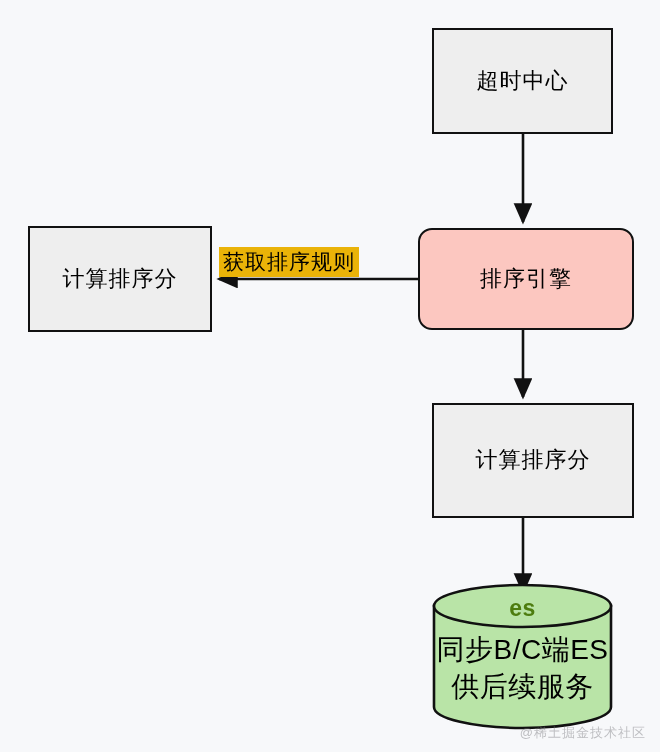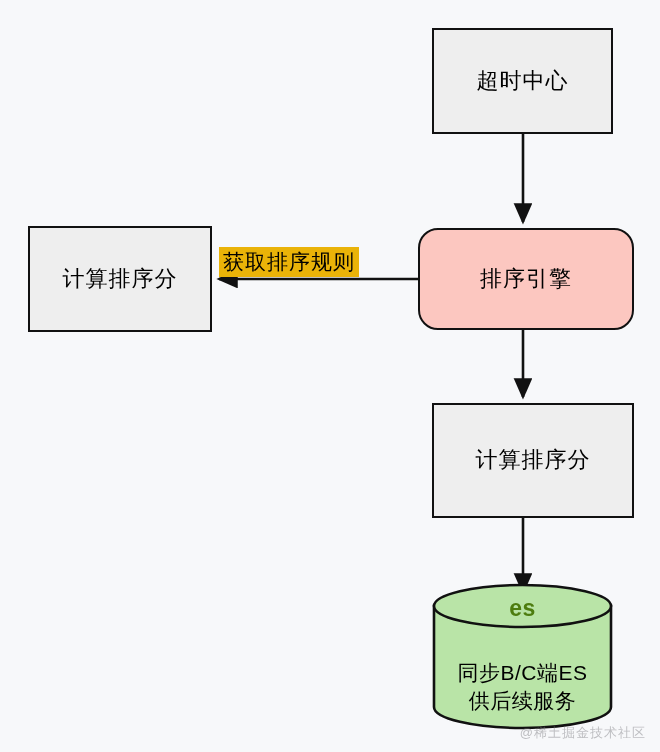--- a/index.html
+++ b/index.html
@@ -33,21 +33,21 @@
   .rect {
     background: #eeeeee;
     border: 2px solid #111111;
     font-size: 22px;
     letter-spacing: 1px;
   }
   
   .round {
     background: #fcc7c0;
     border: 2px solid #111111;
-    border-radius: 20px;
+    border-radius: 14px;
     font-size: 22px;
     letter-spacing: 1px;
   }
   
   #node-timeout-center { left: 432px; top: 28px;  width: 181px; height: 106px; }
   #node-sort-engine    { left: 418px; top: 228px; width: 216px; height: 102px; }
   #node-sort-center    { left: 28px;  top: 226px; width: 184px; height: 106px; }
   #node-calc-score     { left: 432px; top: 403px; width: 202px; height: 115px; }
 
   
@@ -72,24 +72,24 @@
     width: 181px;
     text-align: center;
     font-size: 23px;
     font-weight: bold;
     color: #4d7c0f;
     letter-spacing: 0.5px;
   }
   .cyl-body-label {
     position: absolute;
     left: 0;
-    top: 76px;
+    top: 49px;
     width: 181px;
     text-align: center;
-    font-size: 21px;
+    font-size: 28px;
     color: #000;
     line-height: 1.32;
     white-space: pre-line;
     letter-spacing: 0.5px;
   }
 
   
   #edges {
     position: absolute;
     left: 0;

